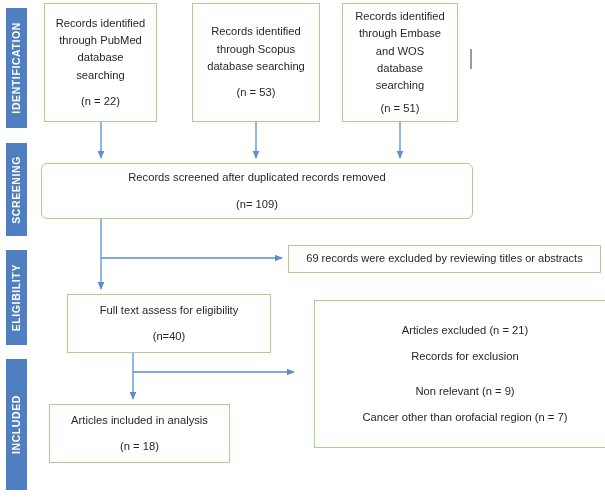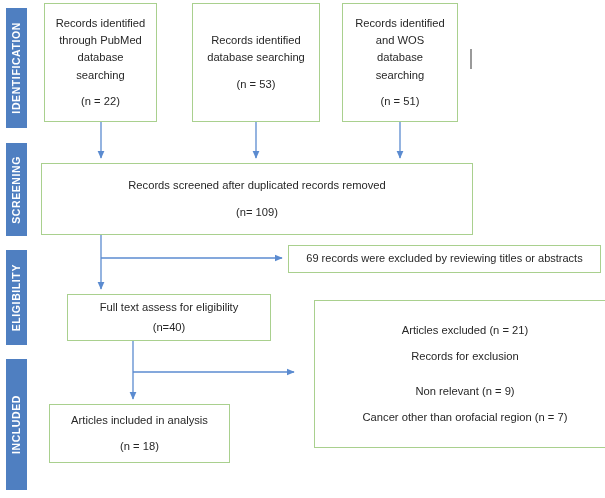--- a/index.html
+++ b/index.html
@@ -121,45 +121,47 @@
     <span class="line">Records identified</span>
     <span class="line">through PubMed</span>
     <span class="line">database</span>
     <span class="line">searching</span>
     <span class="gap"></span>
     <span class="line">(n = 22)</span>
   </div>
 
   <div class="flow-box" style="left:192px; top:3px; width:128px; height:119px;">
     <span class="line">Records identified</span>
+    <span class="line">through Scopus</span>
     <span class="line">database searching</span>
     <span class="gap"></span>
     <span class="line">(n = 53)</span>
   </div>
 
   <div class="flow-box" style="left:342px; top:3px; width:116px; height:119px;">
     <span class="line">Records identified</span>
+    <span class="line">through Embase</span>
     <span class="line">and WOS</span>
     <span class="line">database</span>
     <span class="line">searching</span>
     <span class="gap"></span>
     <span class="line">(n = 51)</span>
   </div>
 
-  <div class="flow-box" style="left:41px; top:163px; width:432px; height:72px;">
+  <div class="flow-box" style="left:41px; top:163px; width:432px; height:56px;border-radius:6px;">
     <span class="line">Records screened after duplicated records removed</span>
     <span class="gap"></span>
     <span class="line">(n= 109)</span>
   </div>
 
   <div class="flow-box" style="left:288px; top:245px; width:313px; height:28px; font-size:11px;">
     <span class="line">69 records were excluded by reviewing titles or abstracts</span>
   </div>
 
-  <div class="flow-box" style="left:67px; top:294px; width:204px; height:47px;">
+  <div class="flow-box" style="left:67px; top:294px; width:204px; height:59px;">
     <span class="line">Full text assess for eligibility</span>
     <span class="gap"></span>
     <span class="line">(n=40)</span>
   </div>
 
   <div class="flow-box" style="left:314px; top:300px; width:302px; height:148px; line-height:1.5;">
     <span class="line">Articles excluded (n = 21)</span>
     <span class="gap"></span>
     <span class="line">Records for exclusion</span>
     <span class="gap"></span>

